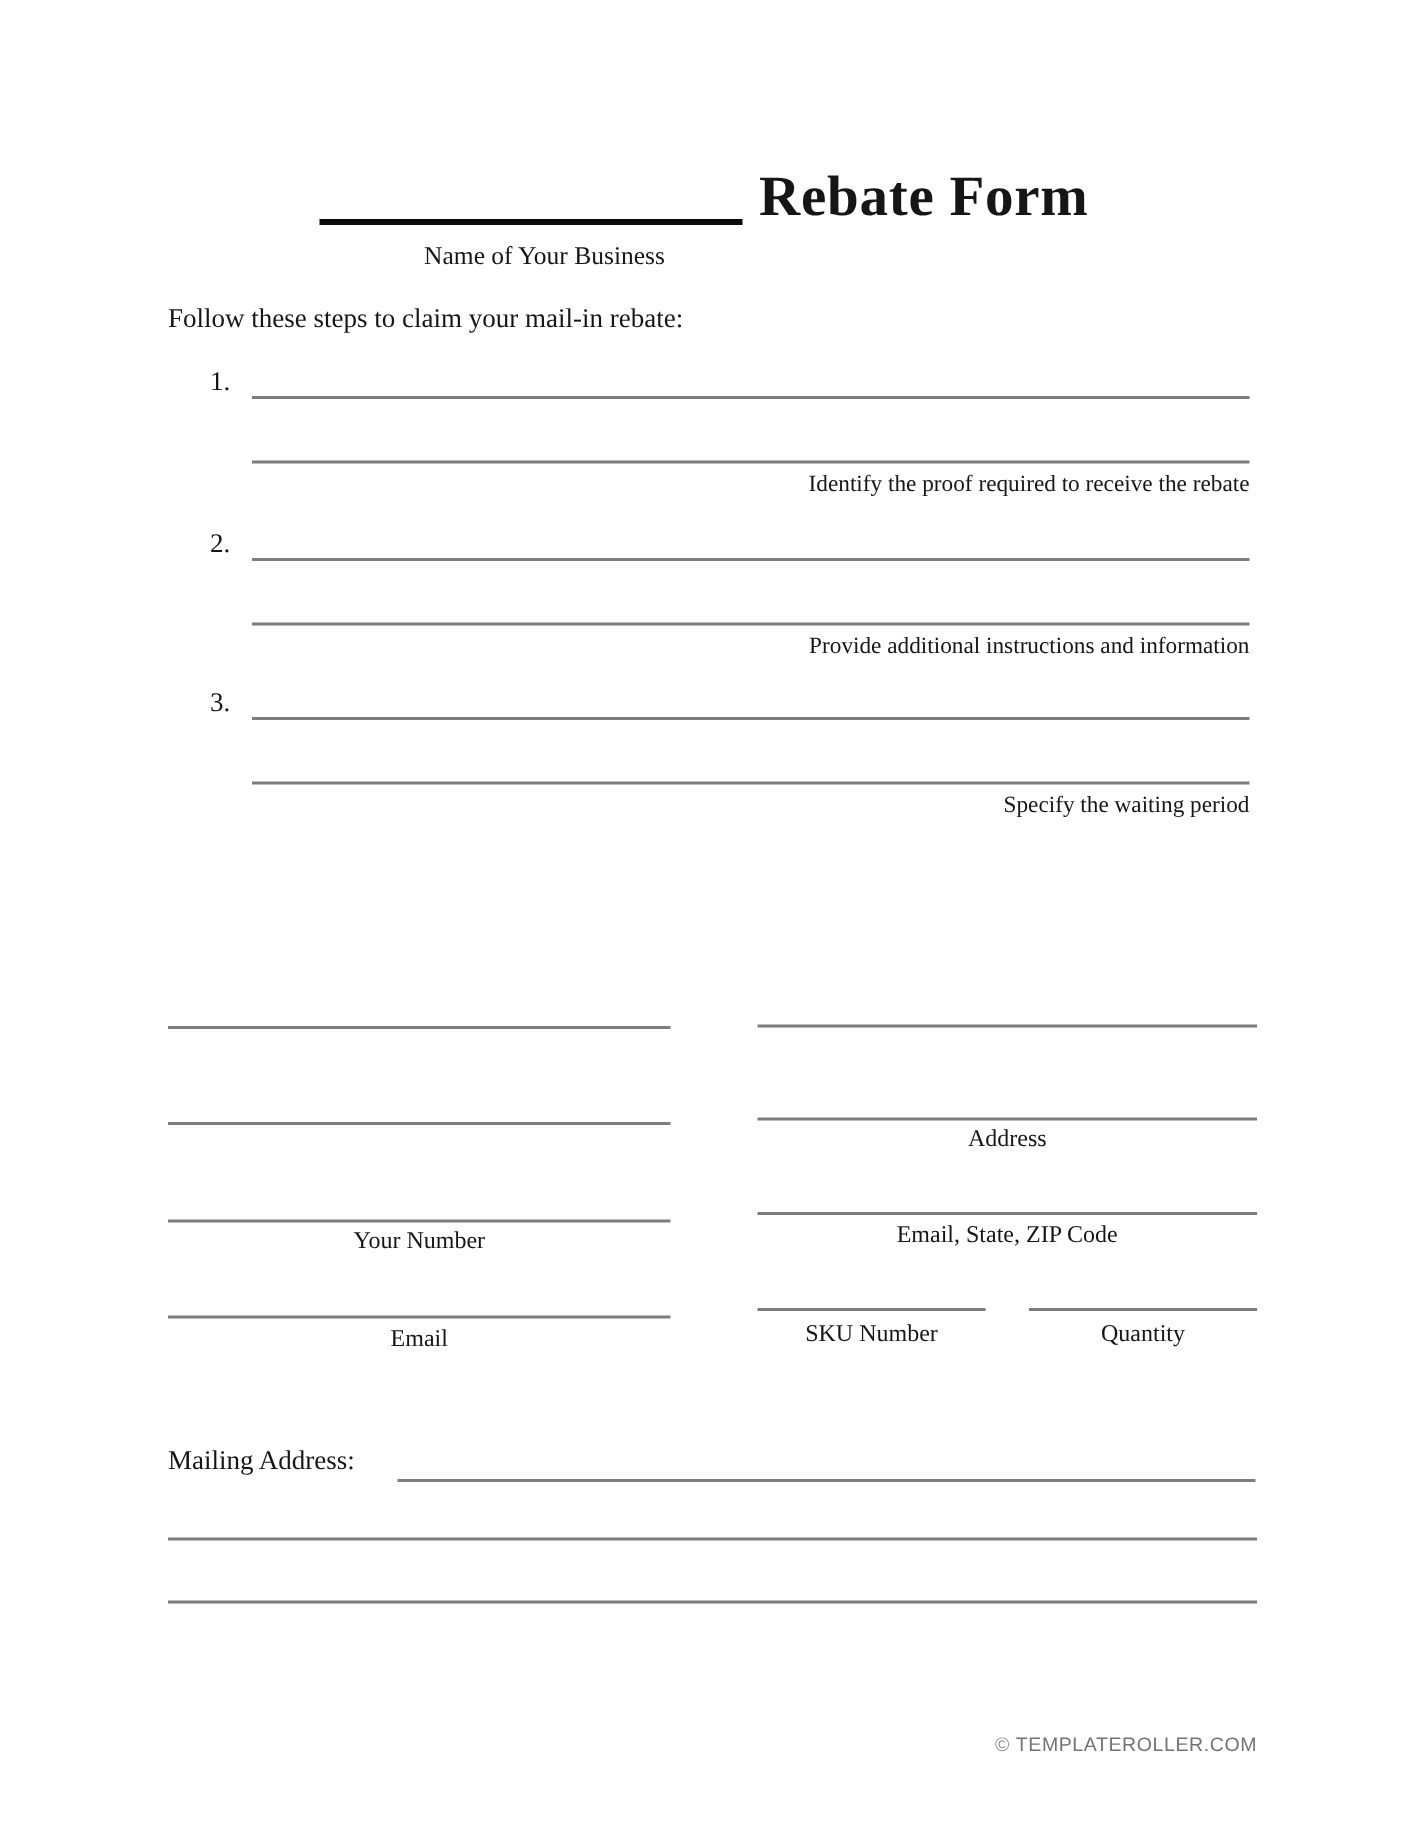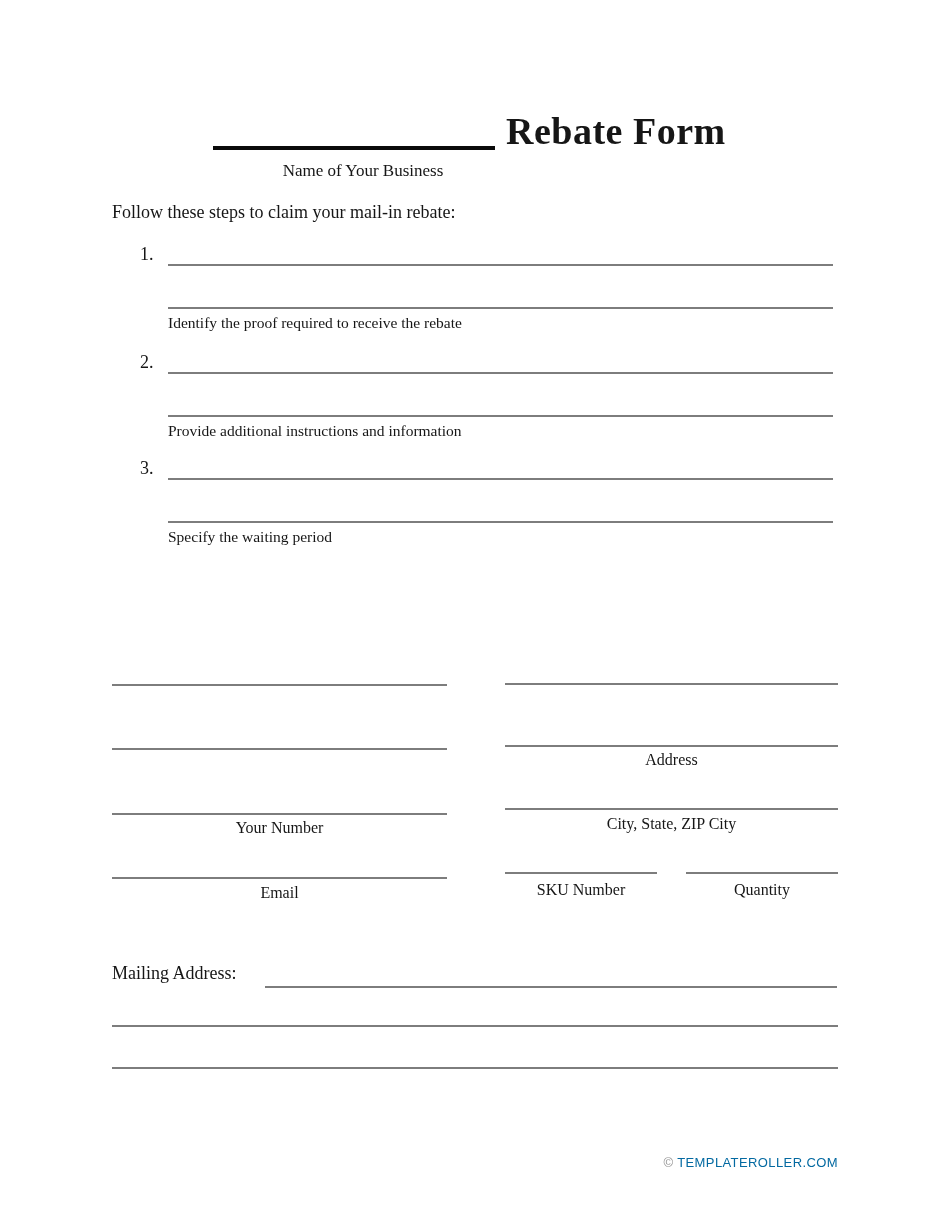--- a/index.html
+++ b/index.html
@@ -54,21 +54,21 @@
     font-size: 18px;
   }
   .rule {
     height: 0;
     border-top: 2px solid #7d7d7d;
   }
   .step .rule-1 { position: absolute; left: 56px; top: 20px; width: 665px; }
   .step .rule-2 { position: absolute; left: 56px; top: 63px; width: 665px; }
   .step .caption {
     position: absolute; left: 56px; top: 70px; width: 665px;
-    text-align: left;
+    text-align: right;
     font-size: 15.5px;
   }
 
   
   .instructions {
     position: absolute;
     left: 112px; top: 563px;
     width: 727px;
     font-size: 18px;
     line-height: 27px;
@@ -119,21 +119,21 @@
   .footer {
     position: absolute;
     left: 112px; top: 1155px;
     width: 726px;
     text-align: right;
     font-family: "Liberation Sans", sans-serif;
     font-size: 13px;
     letter-spacing: 0.4px;
   }
   .footer .copy { color: #919191; }
-  .footer .site { color: #0369a1; text-decoration: none; cursor: pointer; }
+  .footer .site { color: #737373; text-decoration: none; cursor: pointer; }
 </style>
 </head>
 <body>
 
 <div class="page">
 
   <div class="title-underline"></div>
   <h1 class="page-title">Rebate Form</h1>
   <div class="business-caption">Name of Your Business</div>
 
@@ -170,21 +170,21 @@
 
   <div class="field-line fl-4"></div>
   <div class="field-label ll-4">Email</div>
 
   <div class="field-line fr-1"></div>
 
   <div class="field-line fr-2"></div>
   <div class="field-label lr-2">Address</div>
 
   <div class="field-line fr-3"></div>
-  <div class="field-label lr-3">City, State, ZIP City</div>
+  <div class="field-label lr-3">Email, State, ZIP Code</div>
 
   <div class="field-line fr-sku"></div>
   <div class="field-label lr-sku">SKU Number</div>
 
   <div class="field-line fr-qty"></div>
   <div class="field-label lr-qty">Quantity</div>
 
   <div class="mailing-label">Mailing Address:</div>
   <div class="field-line mailing-line"></div>
   <div class="field-line extra-line-1"></div>

